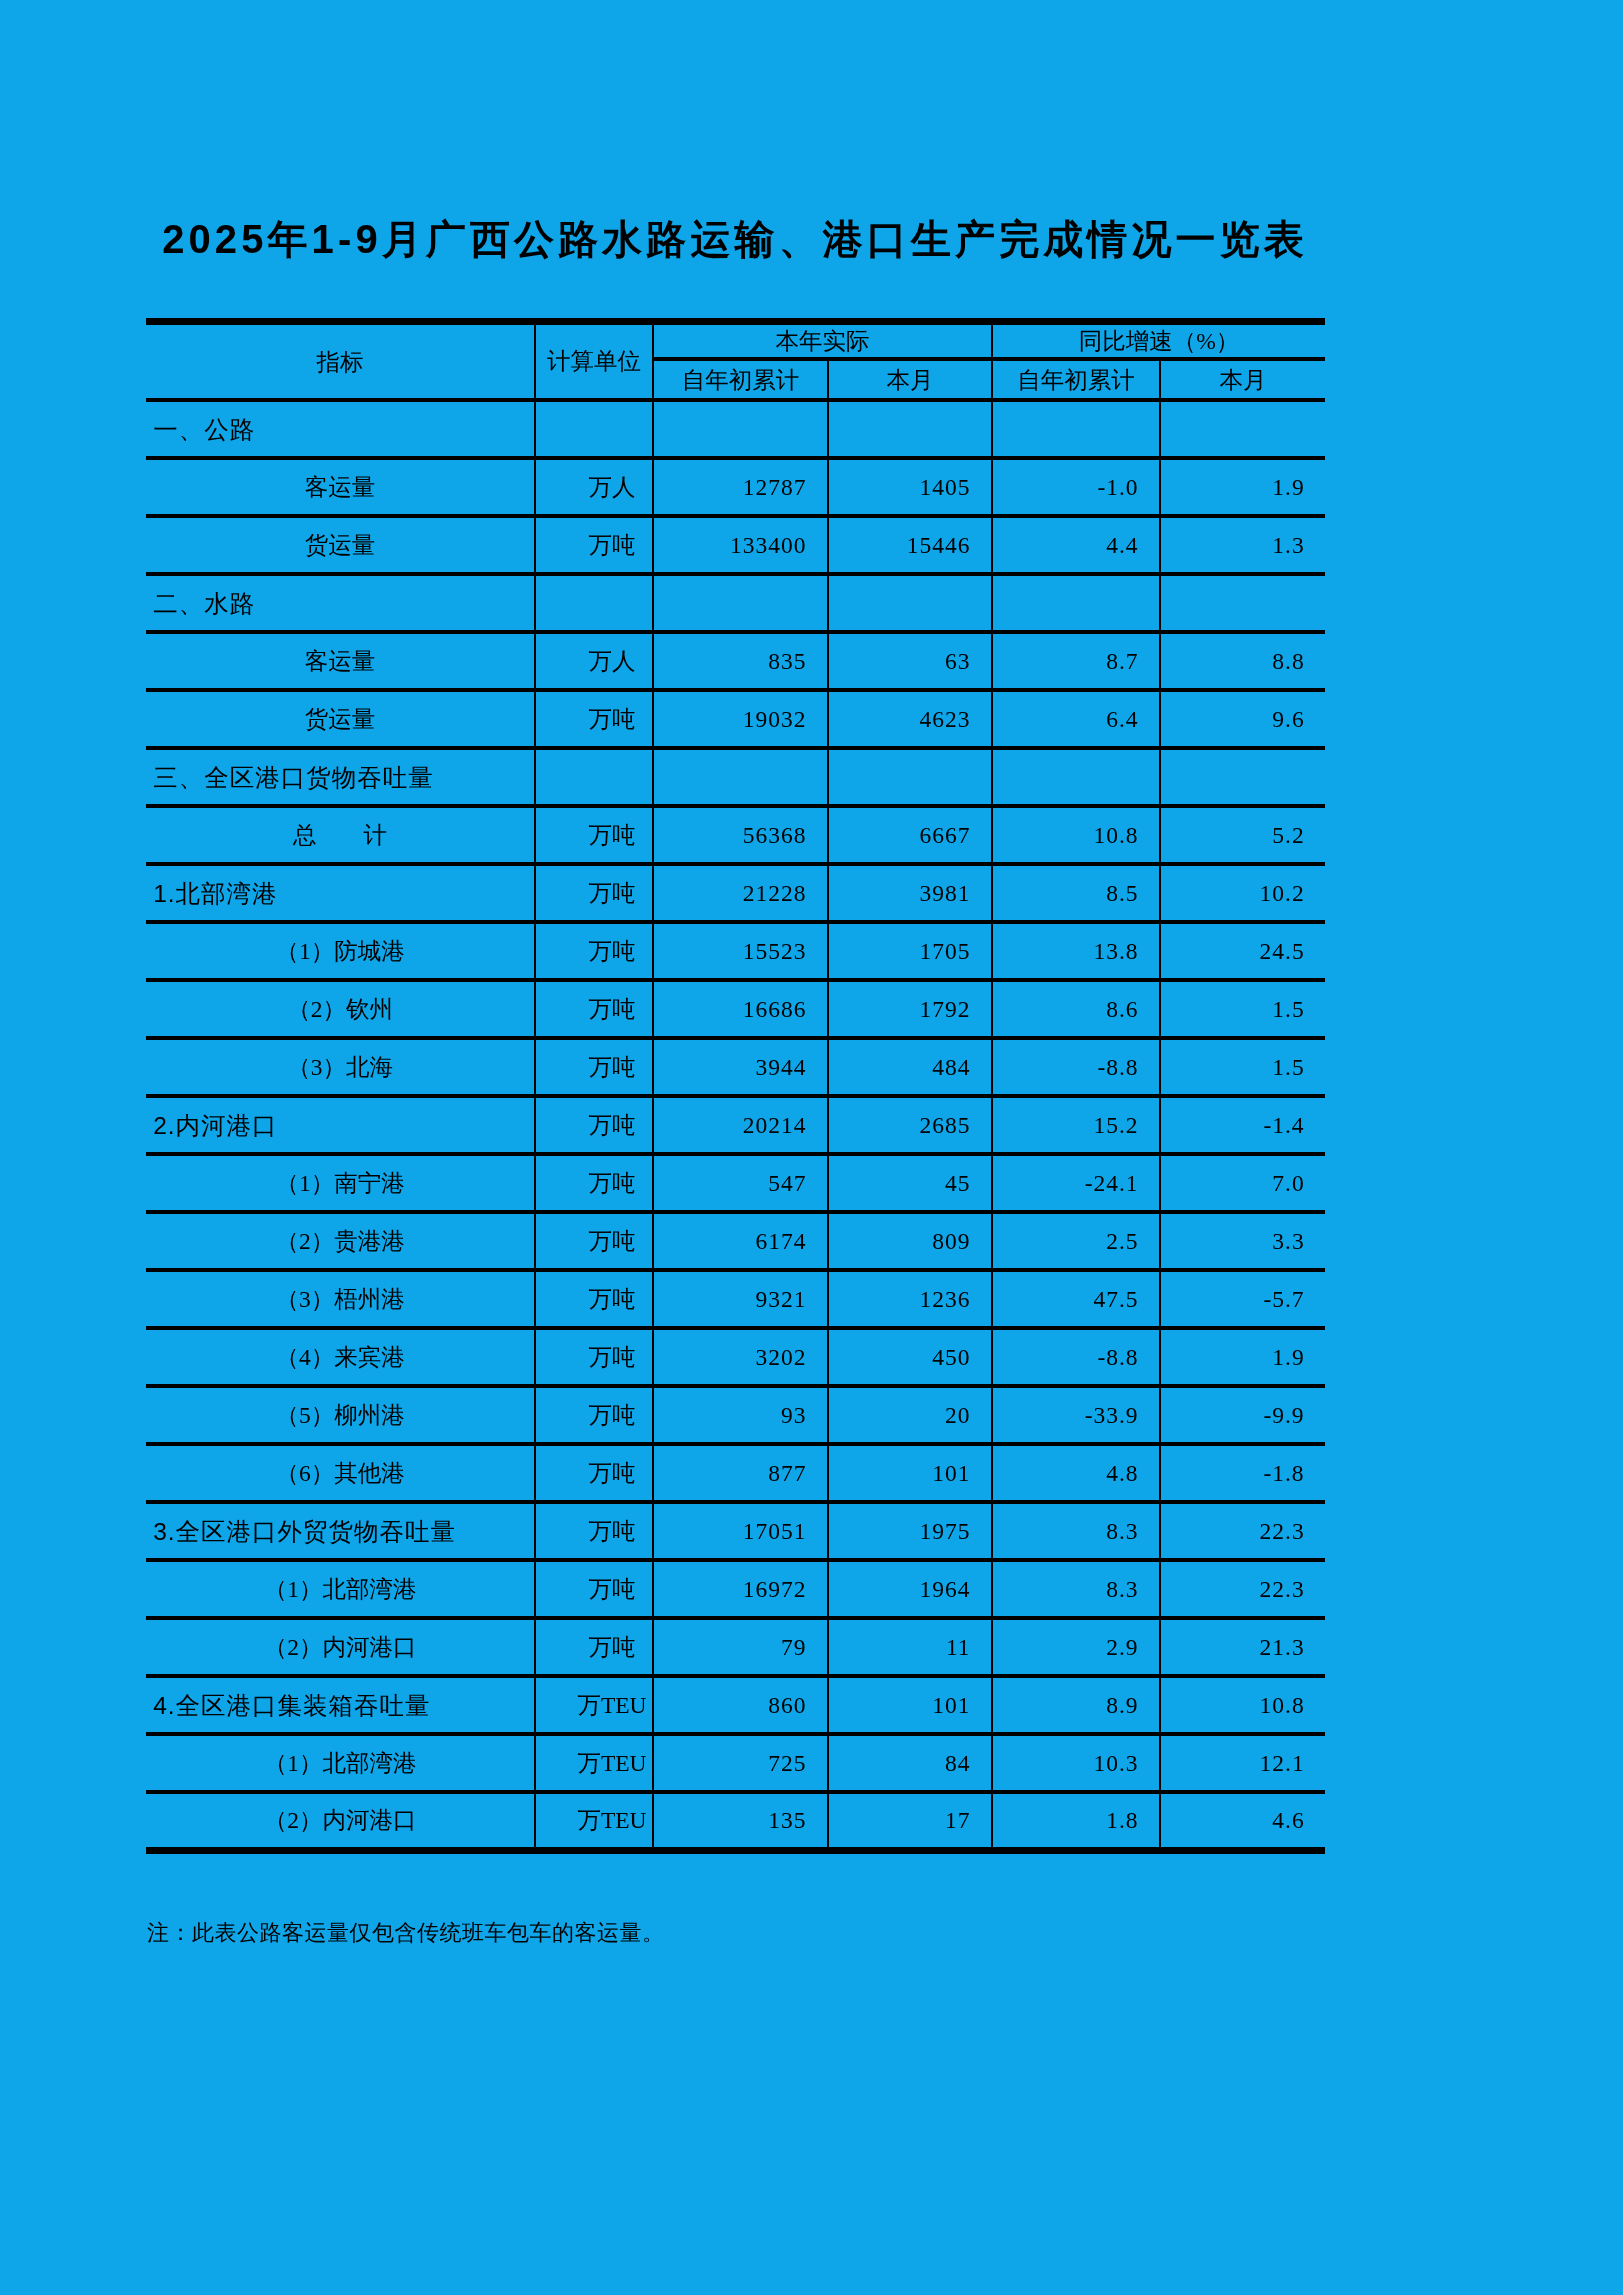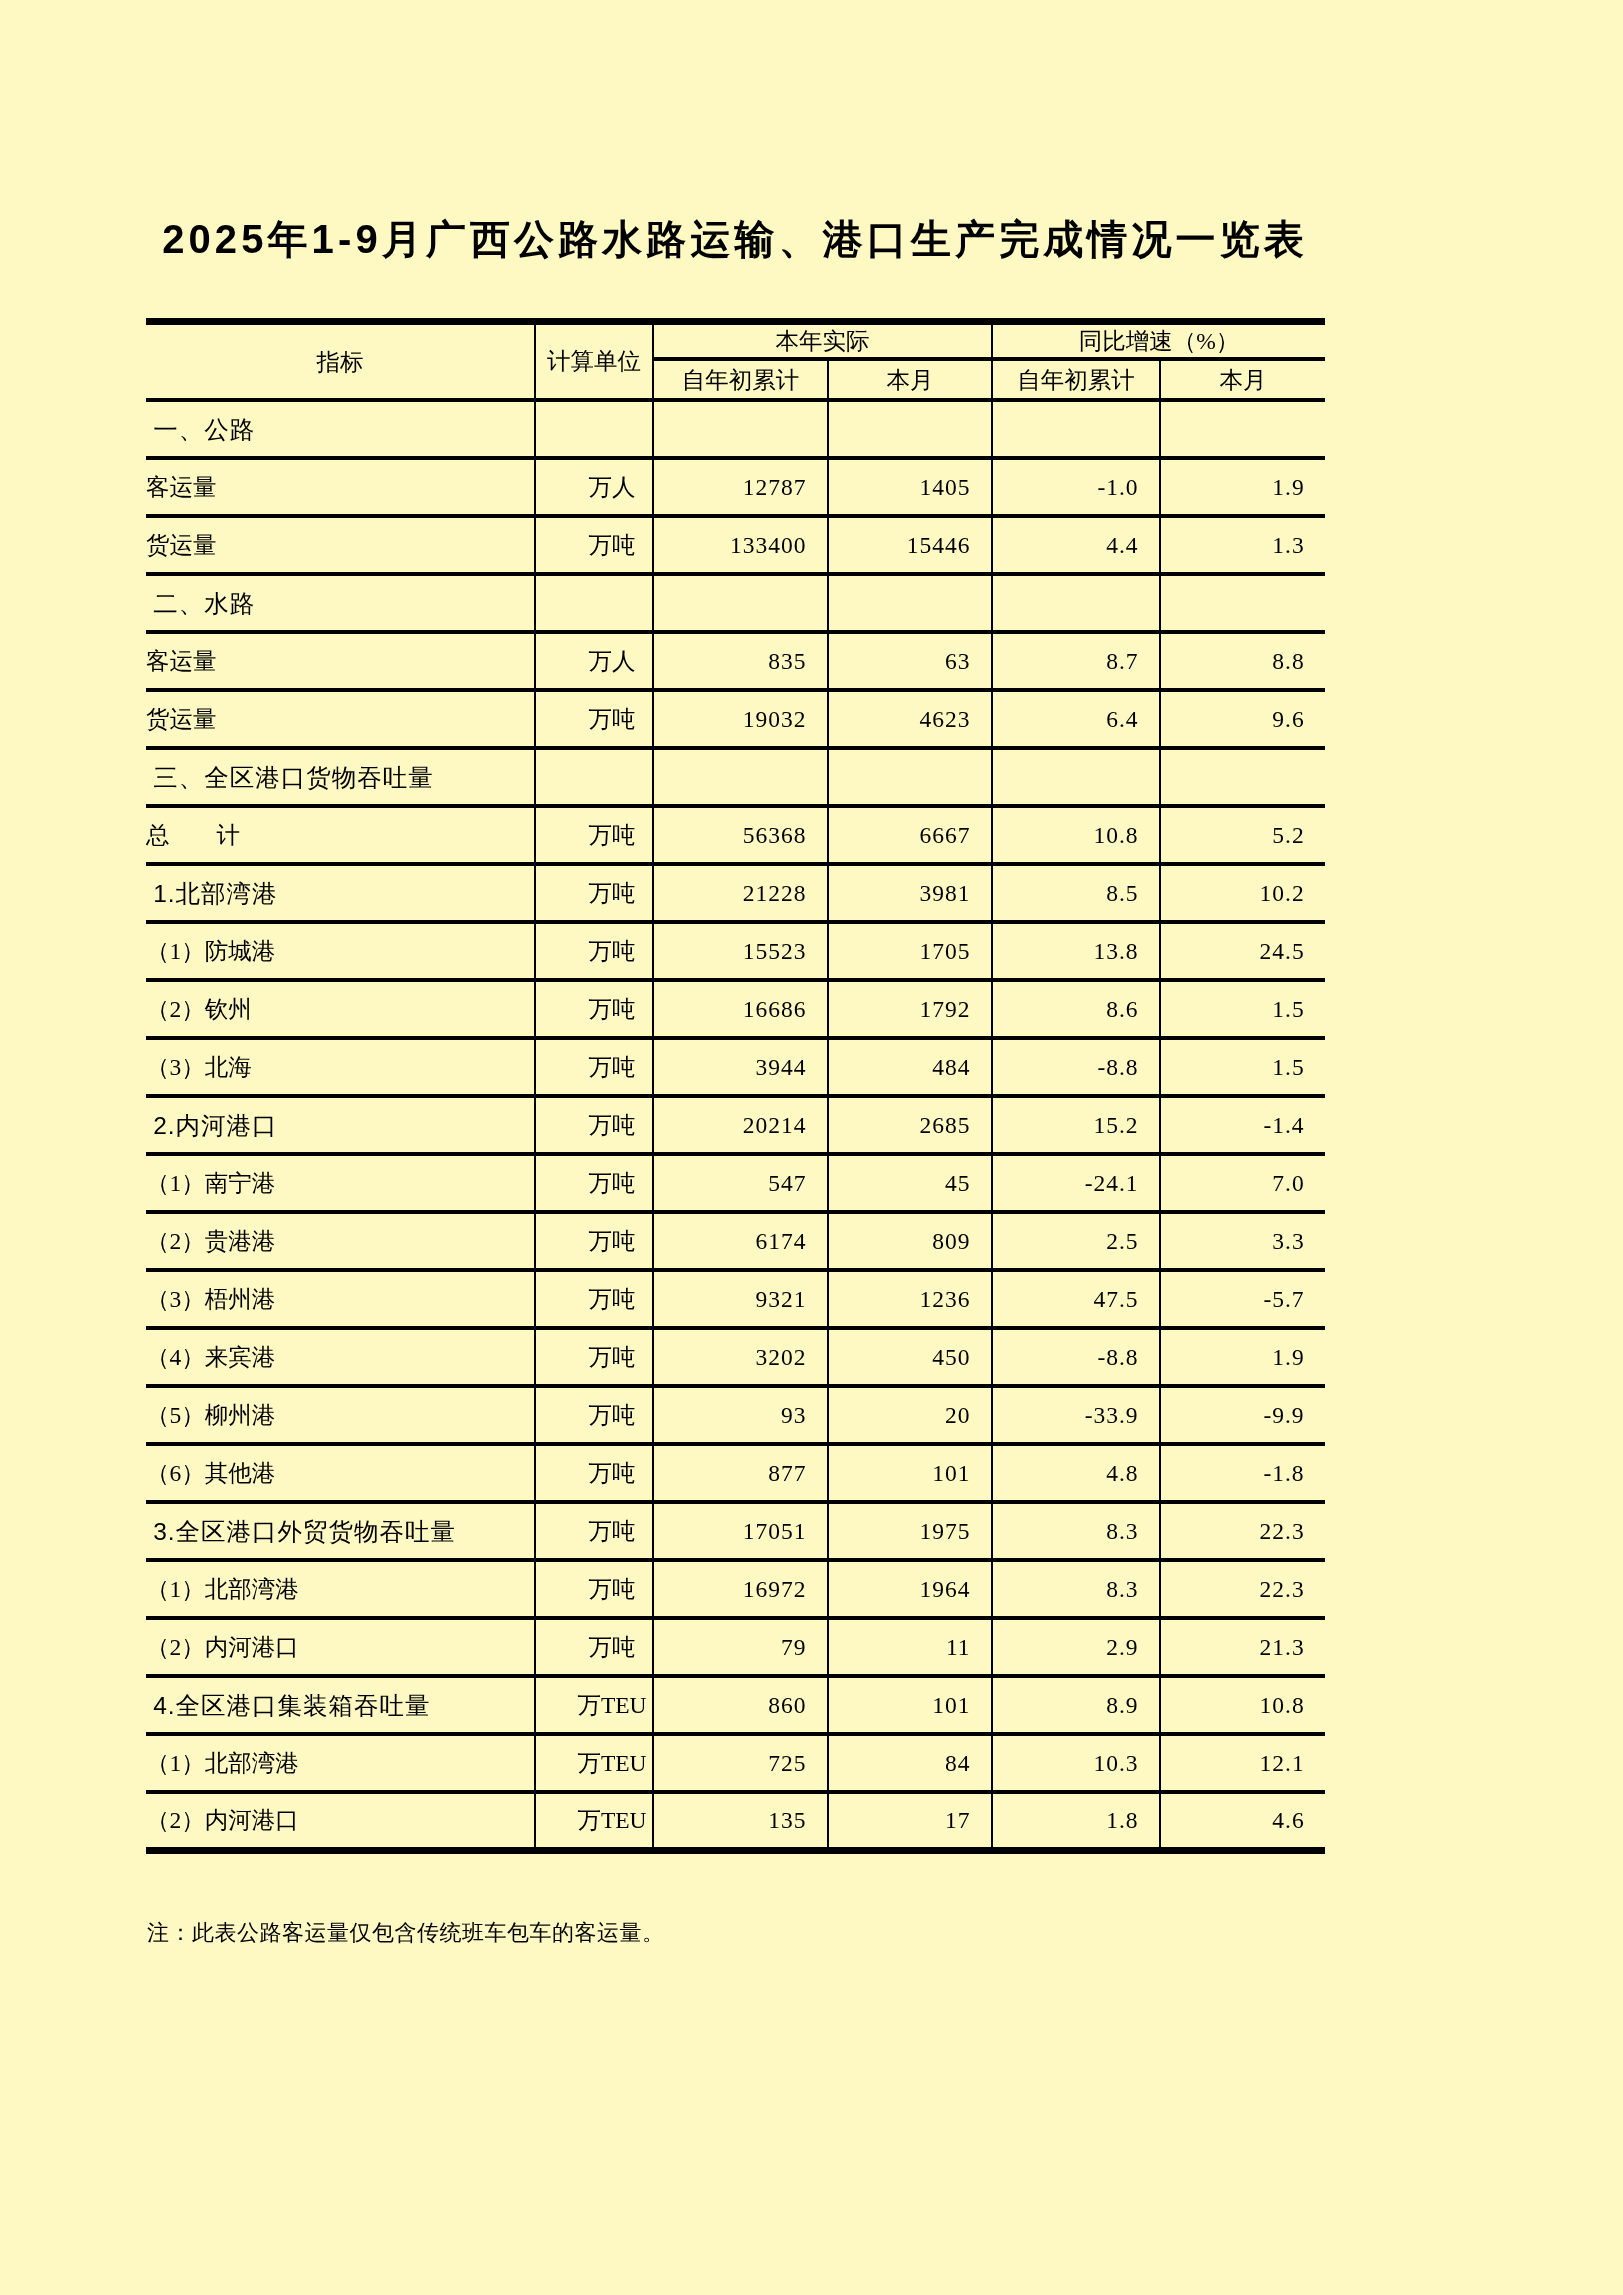--- a/index.html
+++ b/index.html
@@ -1,18 +1,18 @@
 <!DOCTYPE html>
 <html style="font-size:8.2px"><head>
 <meta charset="utf-8">
 <style>
   html,body { margin:0; padding:0; background:#ffffff; }
   .page {
     position:relative; width:1623px; height:2295px;
-    background:#fef9c3; overflow:hidden;
+    background:#0ea5e9; overflow:hidden;
     font-family:"Liberation Serif","DejaVu Serif",serif; color:#000;
   }
   .title {
     position:absolute; left:146px; top:217px; width:1178px; margin:0;
     font-family:"Liberation Sans","DejaVu Sans",sans-serif;
     font-weight:bold; font-size:40px; line-height:1.1;
     letter-spacing:4.1px; text-align:center; white-space:nowrap;
   }
   table.stats {
     position:absolute; left:146px; top:318px; width:1178px;
@@ -31,21 +31,21 @@
   .stats thead th[rowspan], .stats thead tr.h2 th { border-bottom-width:4.6px; }
   .stats thead tr.h1 { height:32px; }
   .stats thead tr.h2 { height:41px; }
   .stats tbody tr { height:58px; }
   .unith { padding:0 14.3px; line-height:1.32; }
   td.lbl.sec {
     font-family:"Liberation Sans","DejaVu Sans",sans-serif;
     font-weight:normal; font-size:24.5px;
     text-align:left; padding-left:7.2px; letter-spacing:1px;
   }
-  td.lbl.item { text-align:left; }
+  td.lbl.item { text-align:center; }
   td.unit { text-align:center;padding-left:36px; }
   td.num { text-align:right; padding-right:20.4px; letter-spacing:1px; }
   .note {
     position:absolute; left:147px; top:1918px; margin:0;
     font-size:22px; letter-spacing:0.5px;
   }
 </style>
 </head>
 <body>
 

